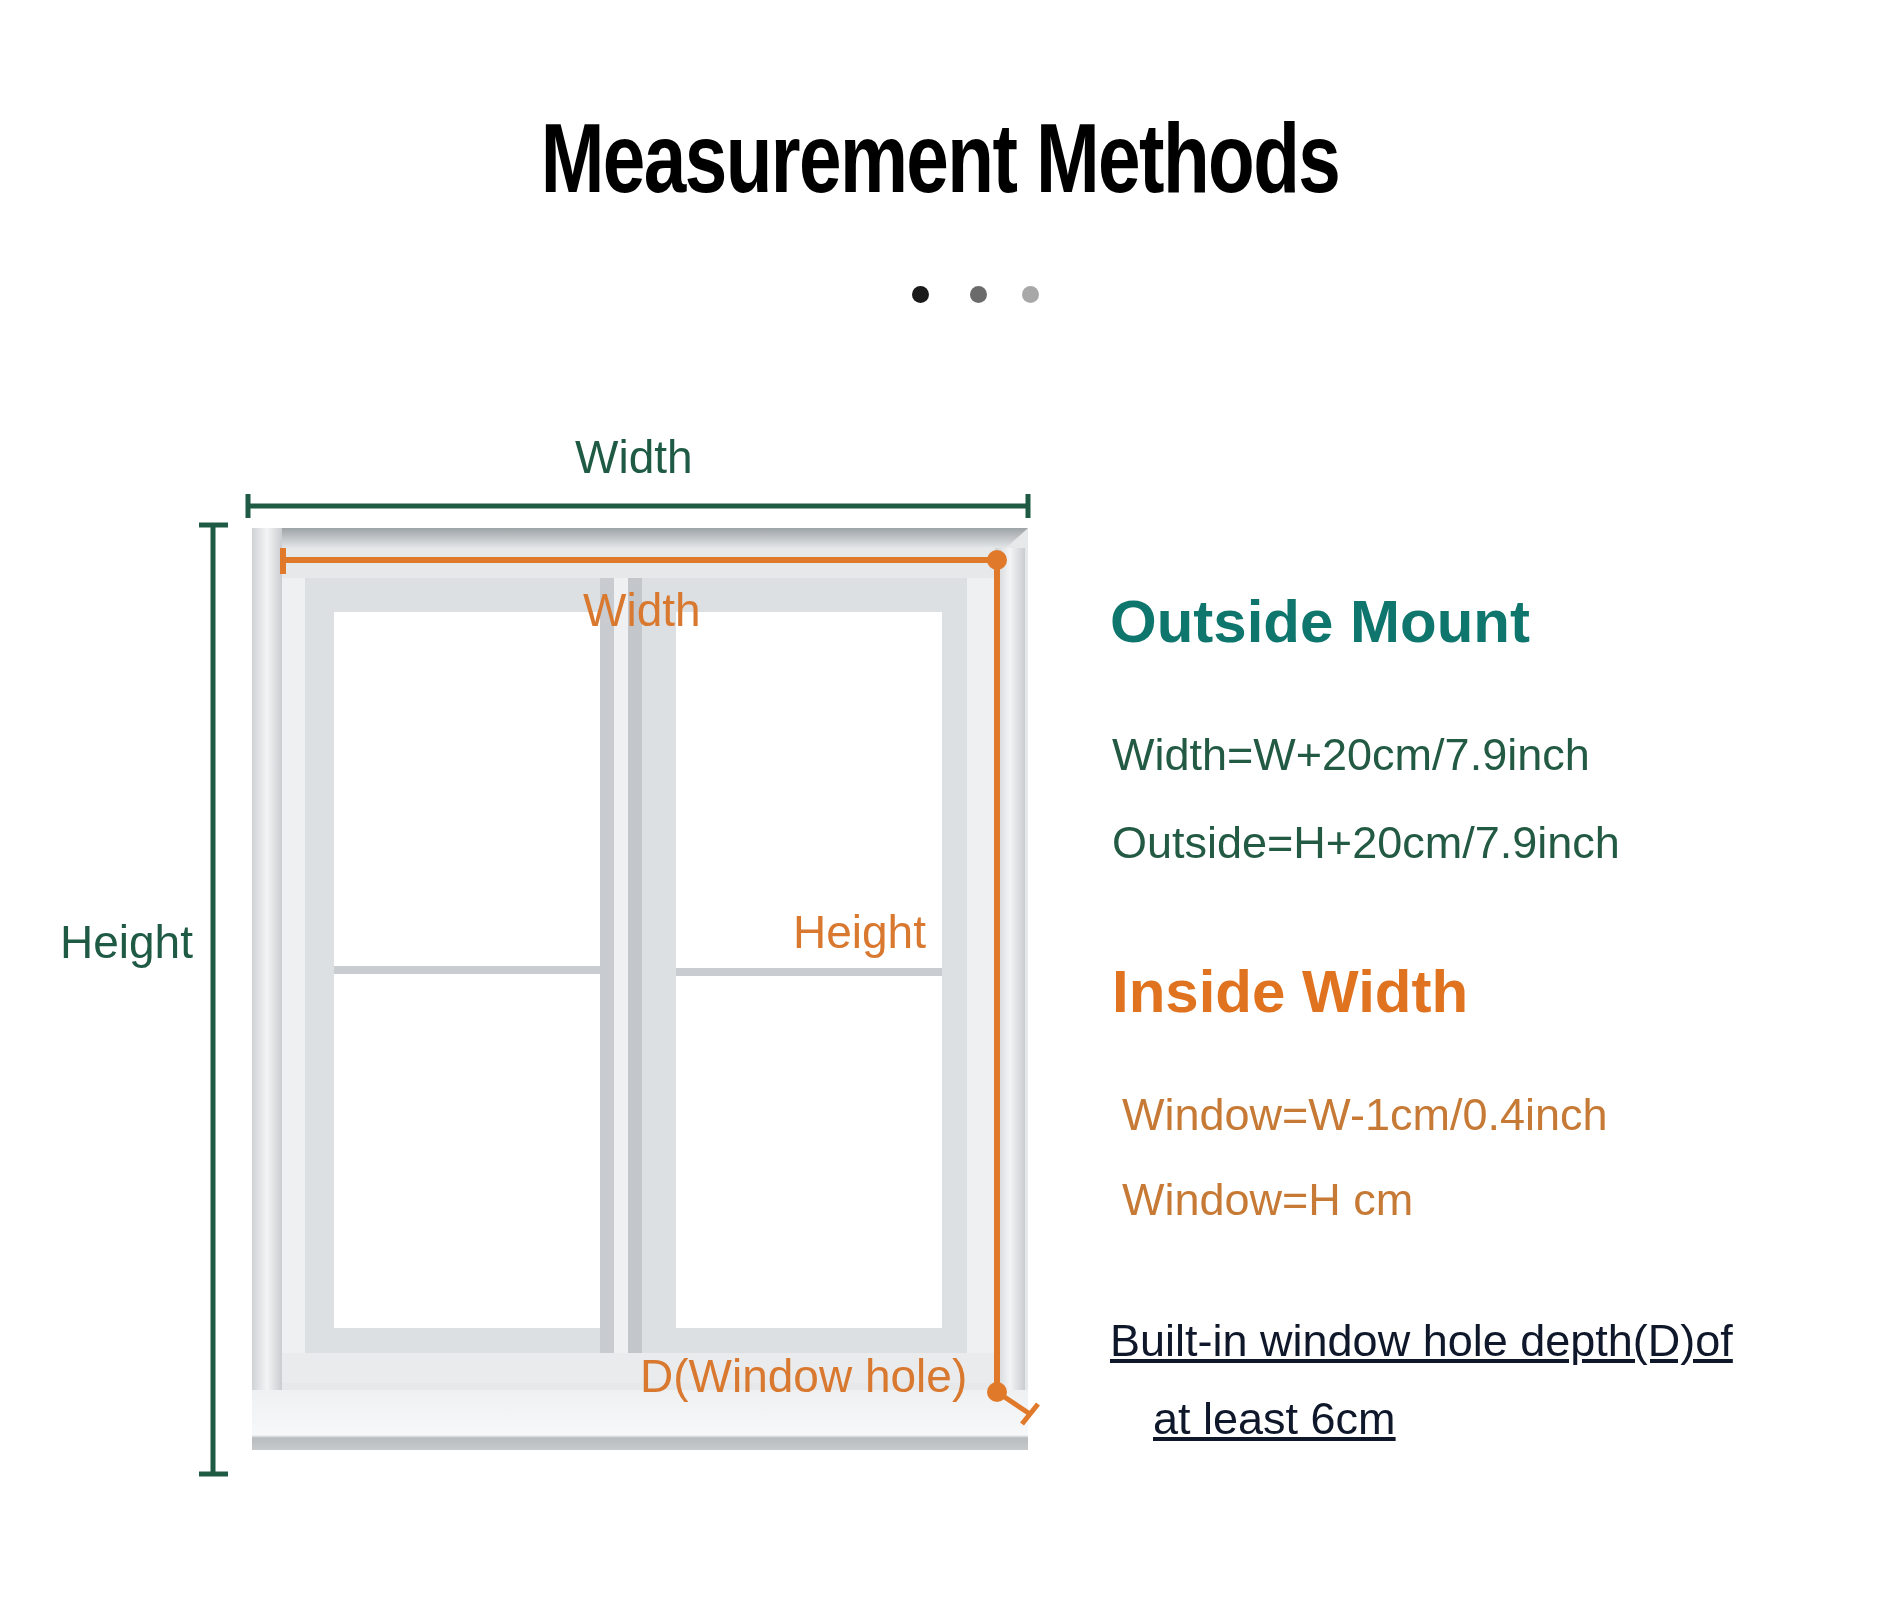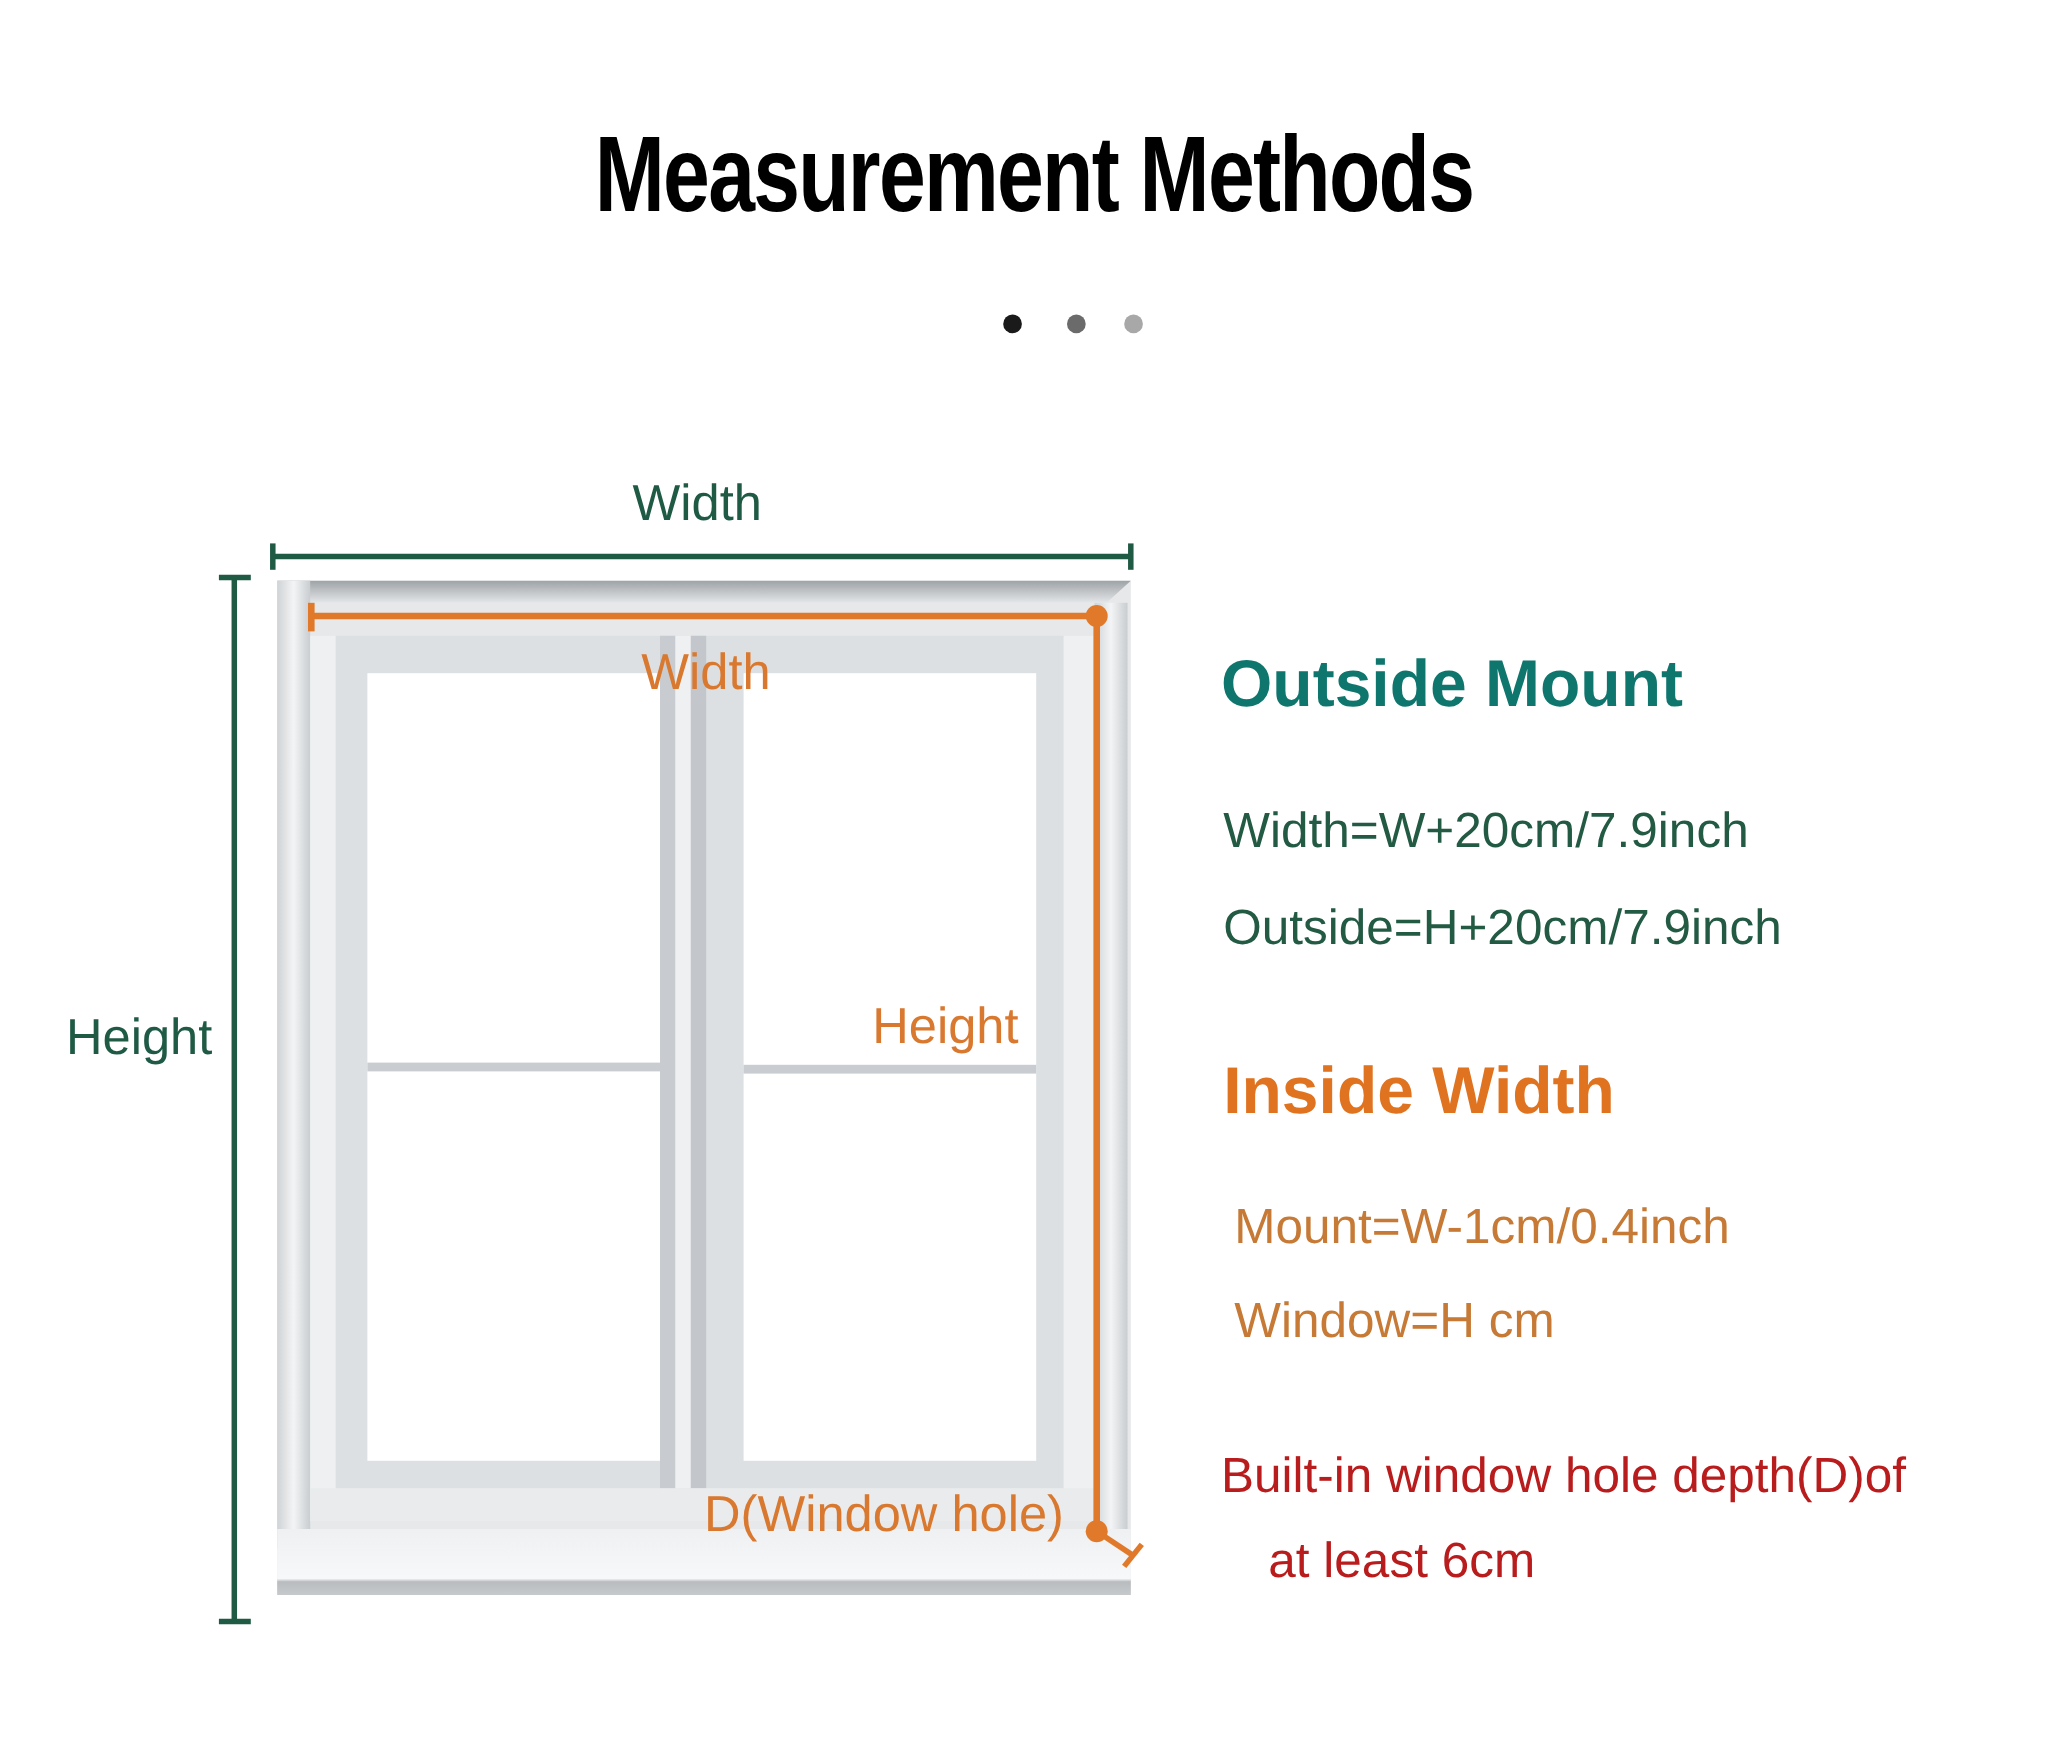--- a/index.html
+++ b/index.html
@@ -11,21 +11,21 @@
     font-size:98px; line-height:100px; color:#000;
     transform:scaleX(0.78); transform-origin:center; letter-spacing:-2px;
   }
   .dot { width:17px; height:17px; border-radius:50%; top:286px; }
   .lbl-green { color:#1f5a45; font-size:46px; line-height:48px; }
   .lbl-orange { color:#d9782f; font-size:46px; line-height:48px; }
   .h-outside { color:#0f766e; font-weight:700; font-size:60px; line-height:64px; left:1110px; top:590px; }
   .h-inside { color:#e07320; font-weight:700; font-size:60px; line-height:64px; left:1112px; top:960px; }
   .rule-g { color:#235a44; font-size:45px; line-height:50px; left:1112px;text-align:right; }
   .rule-o { color:#c67a35; font-size:45px; line-height:50px; left:1122px; }
-  .note { color:#b91c1c; font-size:45px; line-height:50px; left:1110px; }
+  .note { color:#0f172a; font-size:45px; line-height:50px; left:1110px;text-decoration:underline; }
   svg.diagram { position:absolute; left:0; top:0; }
 </style>
 </head>
 <body>
 
 <div class="abs title">Measurement Methods</div>
 
 <div>
   <div class="abs dot" style="left:912px;background:#1a1a1a;"></div>
   <div class="abs dot" style="left:970px;background:#6b6b6b;"></div>
@@ -109,20 +109,20 @@
 <div class="abs lbl-orange" style="left:640px;top:1324px;margin-top:28px;">D(Window hole)</div>
 
 <div>
   <div class="abs h-outside">Outside Mount</div>
   <div class="abs rule-g" style="top:730px;">Width=W+20cm/7.9inch</div>
   <div class="abs rule-g" style="top:818px;">Outside=H+20cm/7.9inch</div>
 </div>
 
 <div>
   <div class="abs h-inside">Inside Width</div>
-  <div class="abs rule-o" style="top:1090px;">Mount=W-1cm/0.4inch</div>
+  <div class="abs rule-o" style="top:1090px;">Window=W-1cm/0.4inch</div>
   <div class="abs rule-o" style="top:1175px;">Window=H cm</div>
 </div>
 
 <div>
   <div class="abs note" style="top:1316px;">Built-in window hole depth(D)of</div>
   <div class="abs note" style="top:1394px;margin-left:43px;">at least 6cm</div>
 </div>
 
 </body></html>

